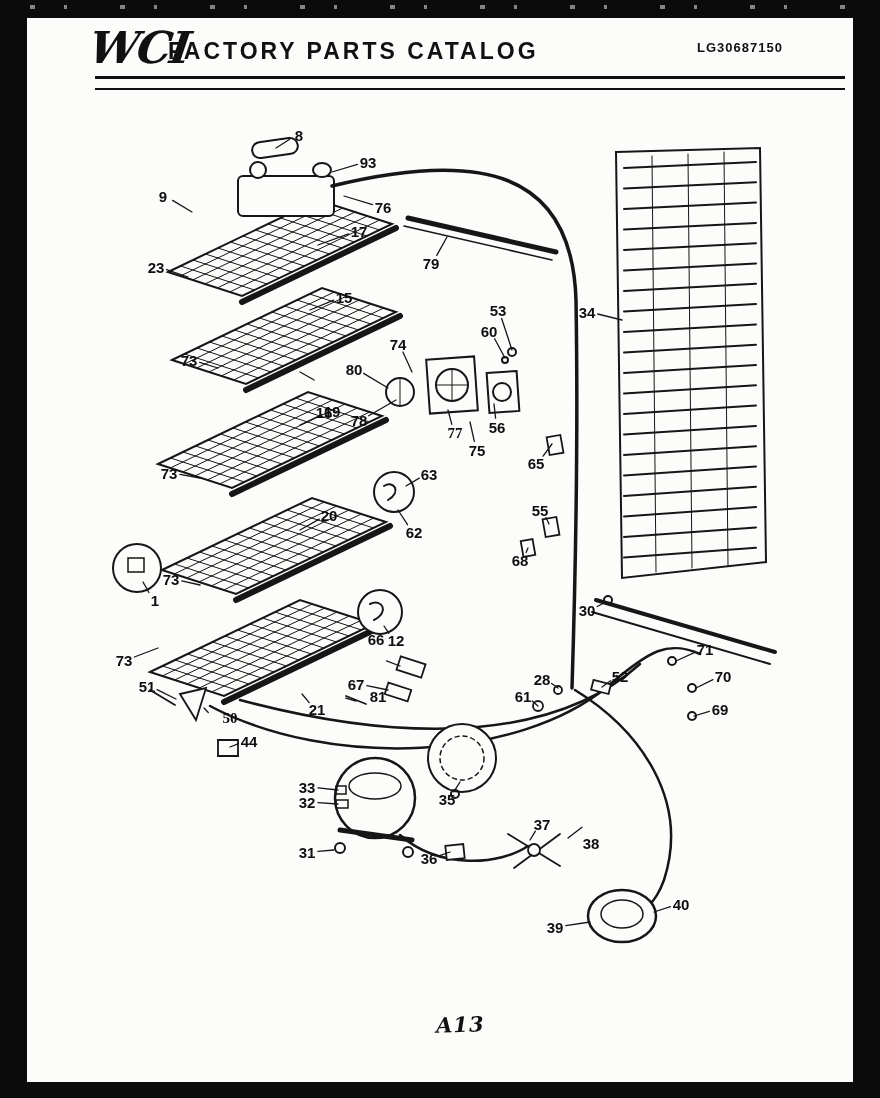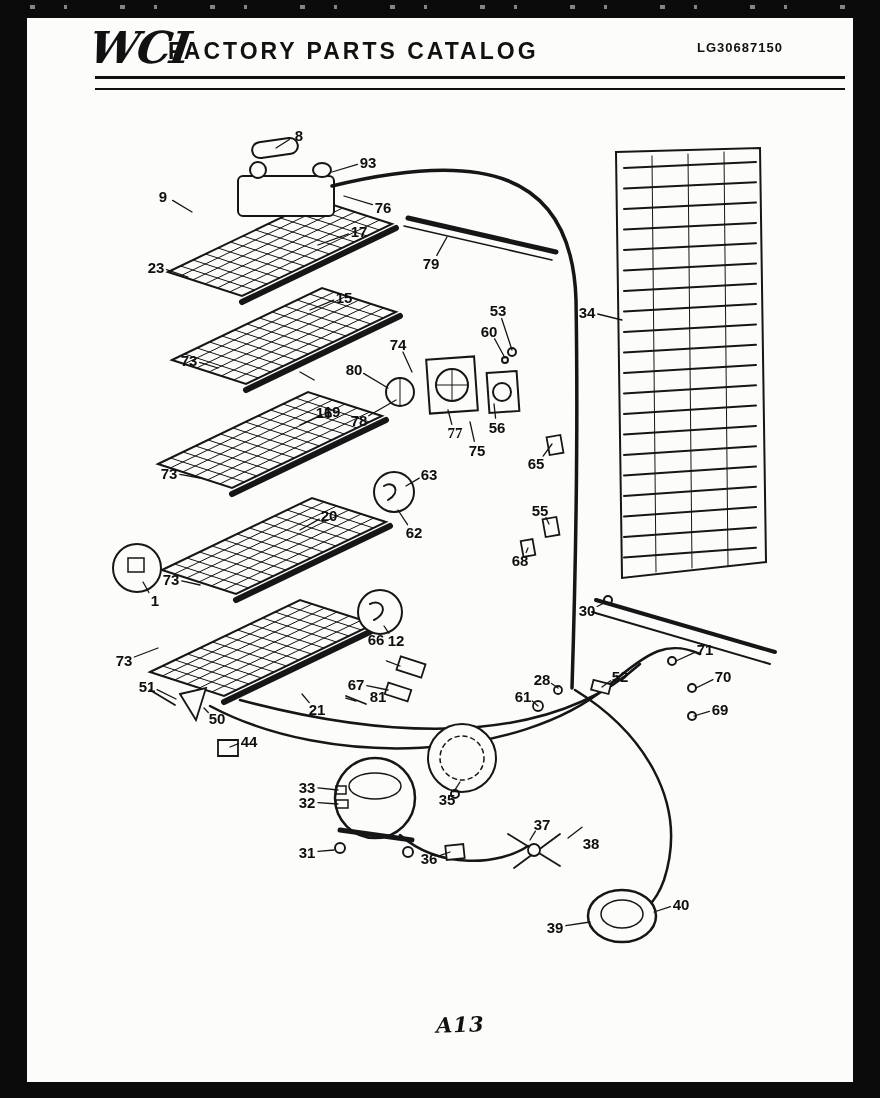--- a/index.html
+++ b/index.html
@@ -291,21 +291,21 @@
       <div class="callout" style="left: 124px; top: 660px;">73</div>
       <div class="callout" style="left: 356px; top: 684px;">67</div>
       <div class="callout" style="left: 542px; top: 679px;">28</div>
       <div class="callout" style="left: 620px; top: 676px;">52</div>
       <div class="callout" style="left: 723px; top: 676px;">70</div>
       <div class="callout" style="left: 147px; top: 686px;">51</div>
       <div class="callout" style="left: 523px; top: 696px;">61</div>
       <div class="callout" style="left: 335px; top: 696px; margin-left: 43px;">81</div>
       <div class="callout" style="left: 720px; top: 709px;">69</div>
       <div class="callout" style="left: 317px; top: 709px;">21</div>
-      <div class="callout" style="left: 217px; top: 718px;">50</div>
+      <div class="callout" style="left: 230px; top: 718px; font-family: Liberation Serif, serif;">50</div>
       <div class="callout" style="left: 249px; top: 741px;">44</div>
       <div class="callout" style="left: 307px; top: 787px;">33</div>
       <div class="callout" style="left: 307px; top: 802px;">32</div>
       <div class="callout" style="left: 447px; top: 799px;">35</div>
       <div class="callout" style="left: 307px; top: 852px;">31</div>
       <div class="callout" style="left: 429px; top: 858px;">36</div>
       <div class="callout" style="left: 542px; top: 824px;">37</div>
       <div class="callout" style="left: 591px; top: 822px; margin-top: 21px;">38</div>
       <div class="callout" style="left: 681px; top: 904px;">40</div>
       <div class="callout" style="left: 555px; top: 927px;">39</div>

